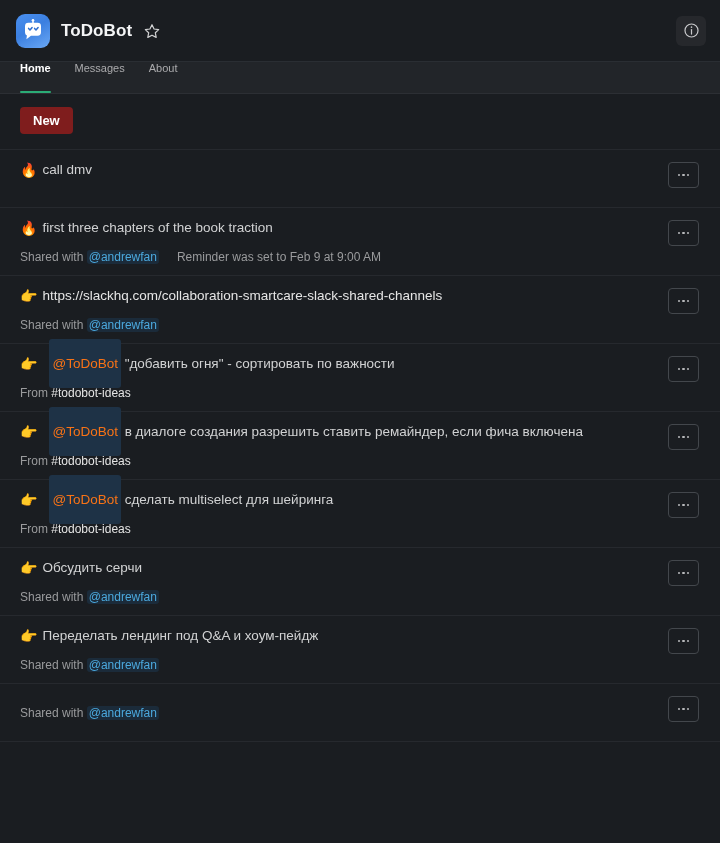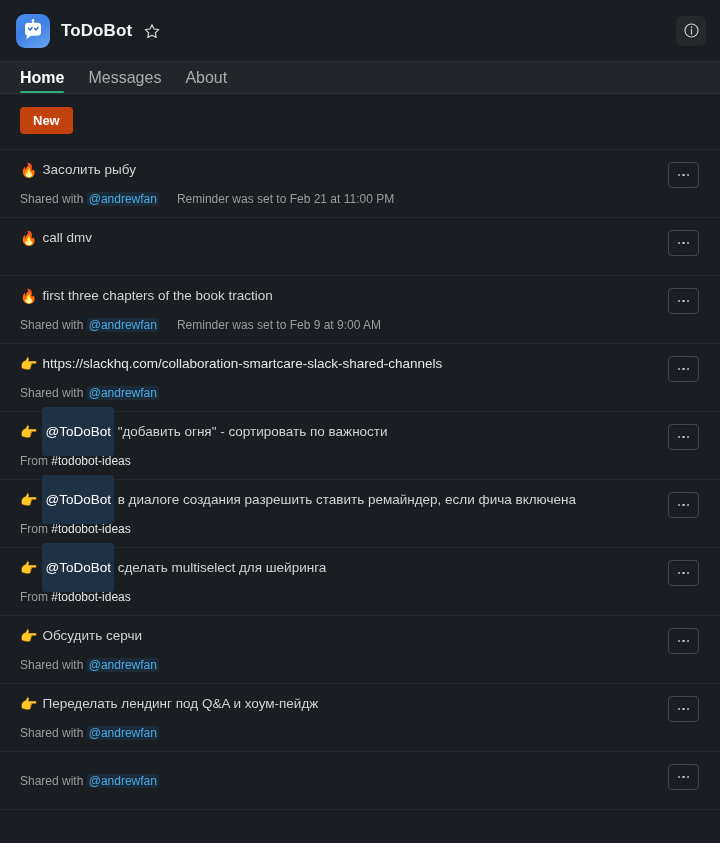--- a/index.html
+++ b/index.html
@@ -76,23 +76,22 @@
     height: 32px;
     background: #222529;
     display: flex;
     align-items: stretch;
     padding: 0 16px;
     border-bottom: 1px solid #2c2f34;
   }
 
   .tab {
     display: flex;
-    align-items: center;
     padding: 0 12px;
-    font-size: 16px;
+    font-size: 11px;
     color: #ababad;
     cursor: pointer;
     position: relative;
     white-space: nowrap;
   }
   .tab:first-child { padding-left: 4px; }
 
   .tab.active {
     color: #ffffff;
     font-weight: bold;
@@ -120,21 +119,21 @@
     font-size: 14px;
     font-weight: bold;
     color: #f4f5f6;
     padding: 17px 20px 0 20px;
   }
 
   .new-row { padding: 13px 20px 15px 20px; }
 
   .new-btn {
     display: inline-block;
-    background: #c2410c;
+    background: #7f1d1d;
     color: #ffffff;
     font-size: 13px;
     font-weight: bold;
     border: none;
     border-radius: 4px;
     padding: 6px 13px;
     cursor: pointer;
     font-family: "Liberation Sans", sans-serif;
   }
 
@@ -172,24 +171,25 @@
   .meta-gap { display: inline-block; width: 18px; }
 
   .mention {
     color: #4ba8dd;
     background: #1b2b3a;
     border-radius: 3px;
     padding: 0 2px;
   }
 
   .mention-strong {
-    color: #ffffff;
+    color: #f97316;
     background: #1e3246;
     border-radius: 3px;
     padding: 17px 3px;
+    margin-left: 7px;
   }
 
   .link {
     color: #e5e5e5;
     text-decoration: none;
     cursor: pointer;
   }
 
   .overflow-btn {
     position: absolute;
@@ -260,29 +260,20 @@
 </div>
 
 <div class="content">
 
   <div class="new-row">
     <button class="new-btn">New</button>
   </div>
 
   <div class="todo-list" id="todo-list">
       <div class="todo-item">
-        <div class="todo-main"><span class="emoji">🔥</span><span>Засолить рыбу</span></div>
-        <div class="todo-meta"><span>Shared with </span><span class="mention">@andrewfan</span><span class="meta-gap"></span><span>Reminder was set to Feb 21 at 11:00 PM</span></div>
-        <div class="overflow-btn">
-          <span></span>
-          <span></span>
-          <span></span>
-        </div>
-      </div>
-      <div class="todo-item">
         <div class="todo-main"><span class="emoji">🔥</span><span>call dmv</span></div>
         <div class="overflow-btn">
           <span></span>
           <span></span>
           <span></span>
         </div>
       </div>
       <div class="todo-item">
         <div class="todo-main"><span class="emoji">🔥</span><span>first three chapters of the book traction</span></div>
         <div class="todo-meta"><span>Shared with </span><span class="mention">@andrewfan</span><span class="meta-gap"></span><span>Reminder was set to Feb 9 at 9:00 AM</span></div>

